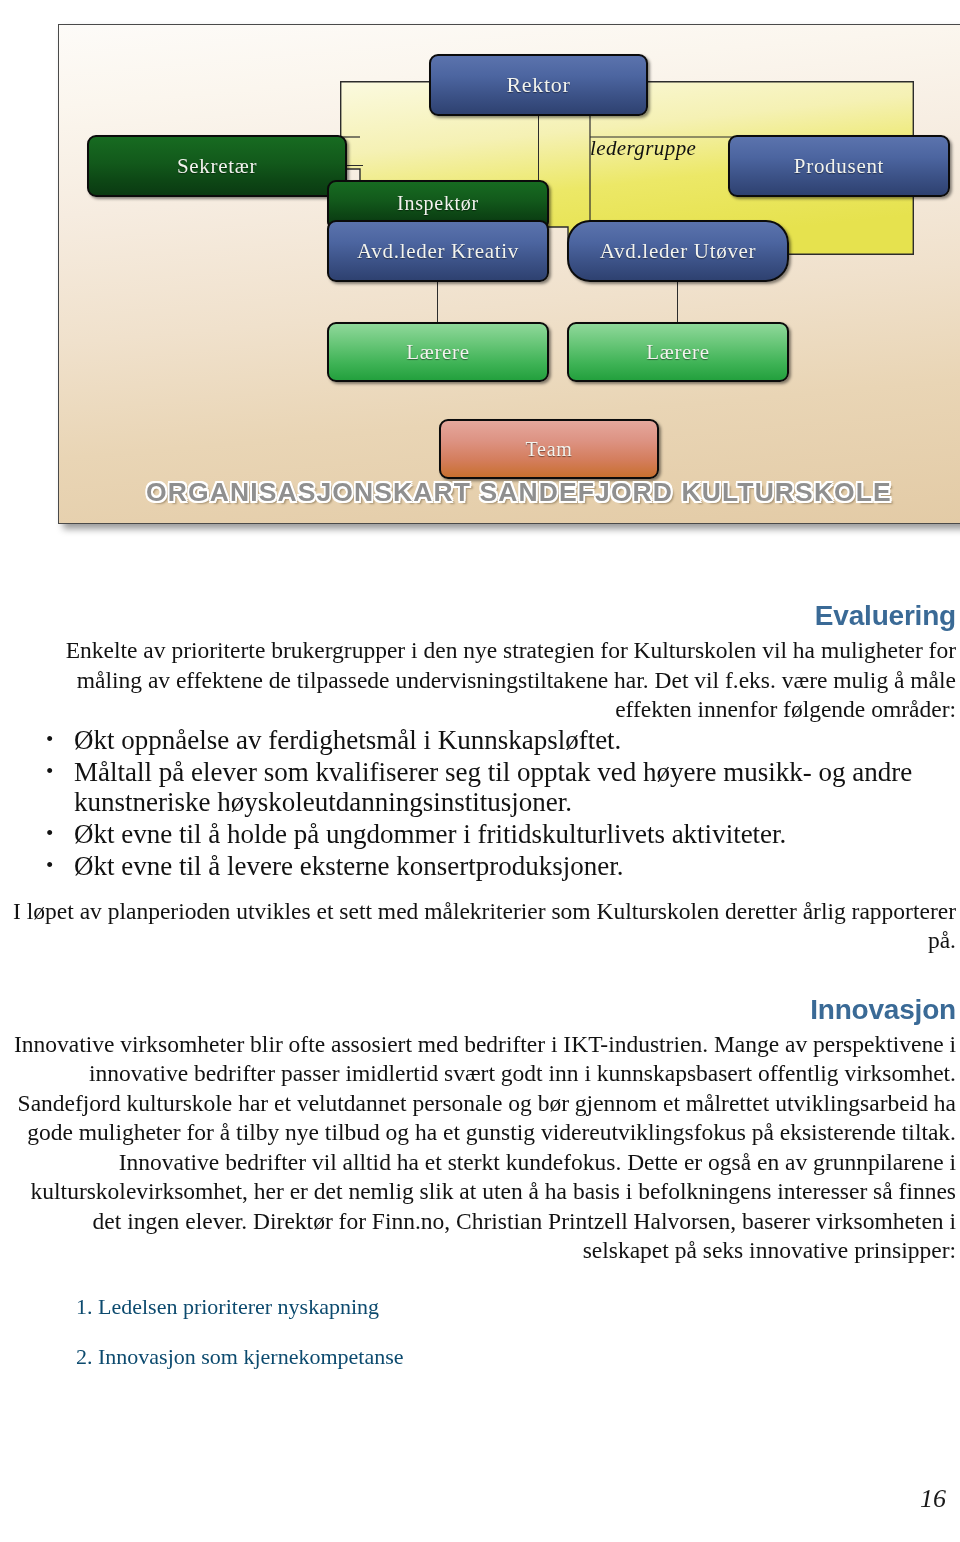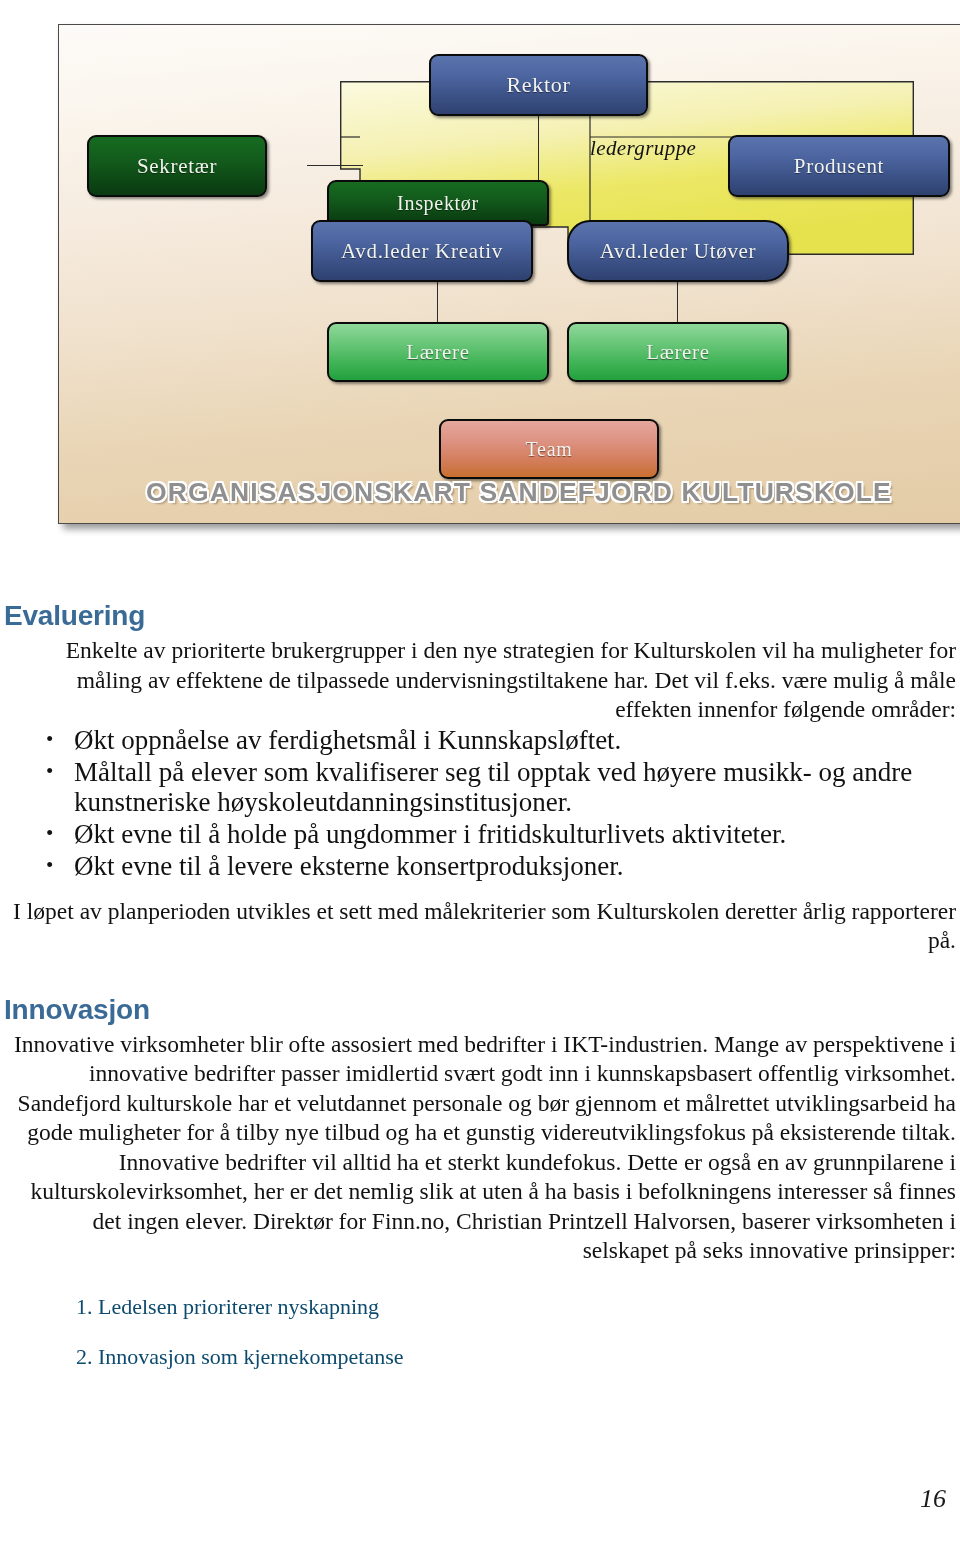--- a/index.html
+++ b/index.html
@@ -67,24 +67,24 @@
     letter-spacing: 0.7px;
     text-shadow: 0 1px 1px rgba(0,0,0,0.45);
     box-shadow: 2px 2px 3px rgba(0,0,0,0.45);
   }
   .node.blue  { background: linear-gradient(180deg,#5b73ad 0%, #4c65a0 35%, #3c5287 68%, #2e4170 100%); }
   .node.green { background: linear-gradient(180deg,#176b21 0%, #12591b 45%, #0d4715 75%, #0a3a12 100%); }
   .node.lgreen{ background: linear-gradient(180deg,#8fd89a 0%, #68c678 35%, #3fb356 70%, #23a03d 100%); }
   .node.salmon{ background: linear-gradient(180deg,#e5a79c 0%, #dd9383 35%, #d47d5c 70%, #c8702f 100%); }
 
   #node-rektor        { left: 370px; top: 29px;  width: 219px; height: 62px;  font-size: 22px; justify-content: center; }
-  #node-sekretar      { left: 28px;  top: 110px; width: 180px; height: 62px;  font-size: 21px; }
+  #node-sekretar      { left: 28px;  top: 110px; width: 260px; height: 62px;  font-size: 21px; }
   #node-produsent     { left: 669px; top: 110px; width: 222px; height: 62px;  font-size: 21px; }
   #node-inspektor     { left: 268px; top: 155px; width: 222px; height: 46px;  font-size: 20px; border-radius: 9px 9px 4px 4px; }
-  #node-avd-kreativ   { left: 252px; top: 195px; width: 222px; height: 62px;  font-size: 21px; z-index: 6; }
+  #node-avd-kreativ   { left: 268px; top: 195px; width: 222px; height: 62px;  font-size: 21px; z-index: 6; }
   #node-avd-utover    { left: 508px; top: 195px; width: 222px; height: 62px;  font-size: 21px; z-index: 6; border-radius: 23px; }
   #node-larere-1      { left: 268px; top: 297px; width: 222px; height: 60px;  font-size: 21px; }
   #node-larere-2      { left: 508px; top: 297px; width: 222px; height: 60px;  font-size: 21px; }
   #node-team          { left: 380px; top: 394px; width: 220px; height: 60px;  font-size: 20px; }
 
   #ledergruppe-label {
     position: absolute;
     left: 531px;
     top: 111px;
     font-family: "Liberation Serif", "DejaVu Serif", serif;
@@ -126,20 +126,21 @@
     top: 600px;
     width: 952px;
   }
   h2.section-heading {
     font-family: "Liberation Sans", "DejaVu Sans", sans-serif;
     font-weight: bold;
     font-size: 28px;
     color: #3a6a96;
     margin: 0 0 4px 0;
     letter-spacing: -0.2px;
+    text-align: right;
   }
   p.para {
     margin: 0;
     font-size: 23.5px;
     line-height: 29.5px;
     color: #121212;
     text-align: right;
   }
   ul.bullets {
     list-style: none;

